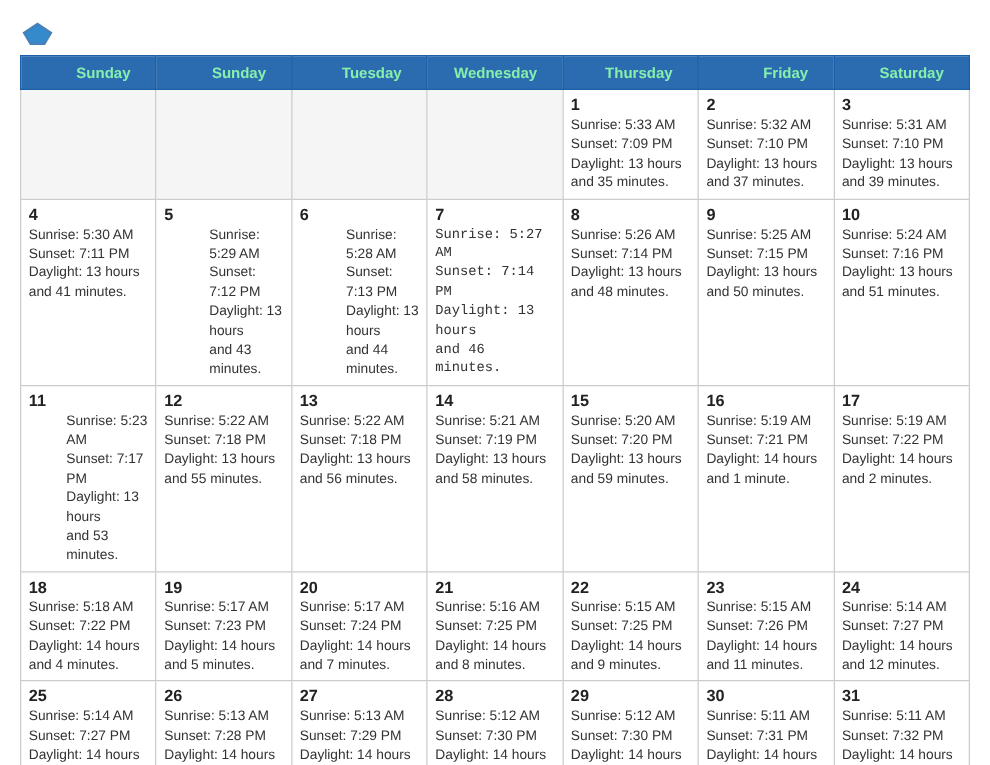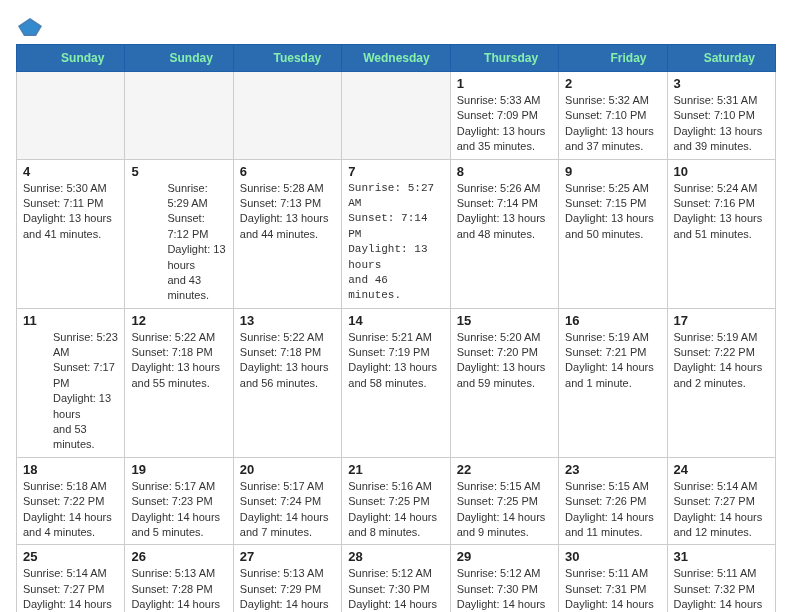--- a/index.html
+++ b/index.html
@@ -144,21 +144,21 @@
         </td>
         <td>
           <div class="day-number">5</div>
           <div class="day-info" style="white-space: pre-line; margin-left: 36px;">Sunrise: 5:29 AM
 Sunset: 7:12 PM
 Daylight: 13 hours
 and 43 minutes.</div>
         </td>
         <td>
           <div class="day-number">6</div>
-          <div class="day-info" style="white-space: pre-line;">Sunrise: 5:28 AM
+          <div class="day-info" style="white-space: pre-line; margin-left: 37px;">Sunrise: 5:28 AM
 Sunset: 7:13 PM
 Daylight: 13 hours
 and 44 minutes.</div>
         </td>
         <td>
           <div class="day-number">7</div>
           <div class="day-info" style="white-space: pre-line; font-family: Liberation Mono, monospace;">Sunrise: 5:27 AM
 Sunset: 7:14 PM
 Daylight: 13 hours
 and 46 minutes.</div>

